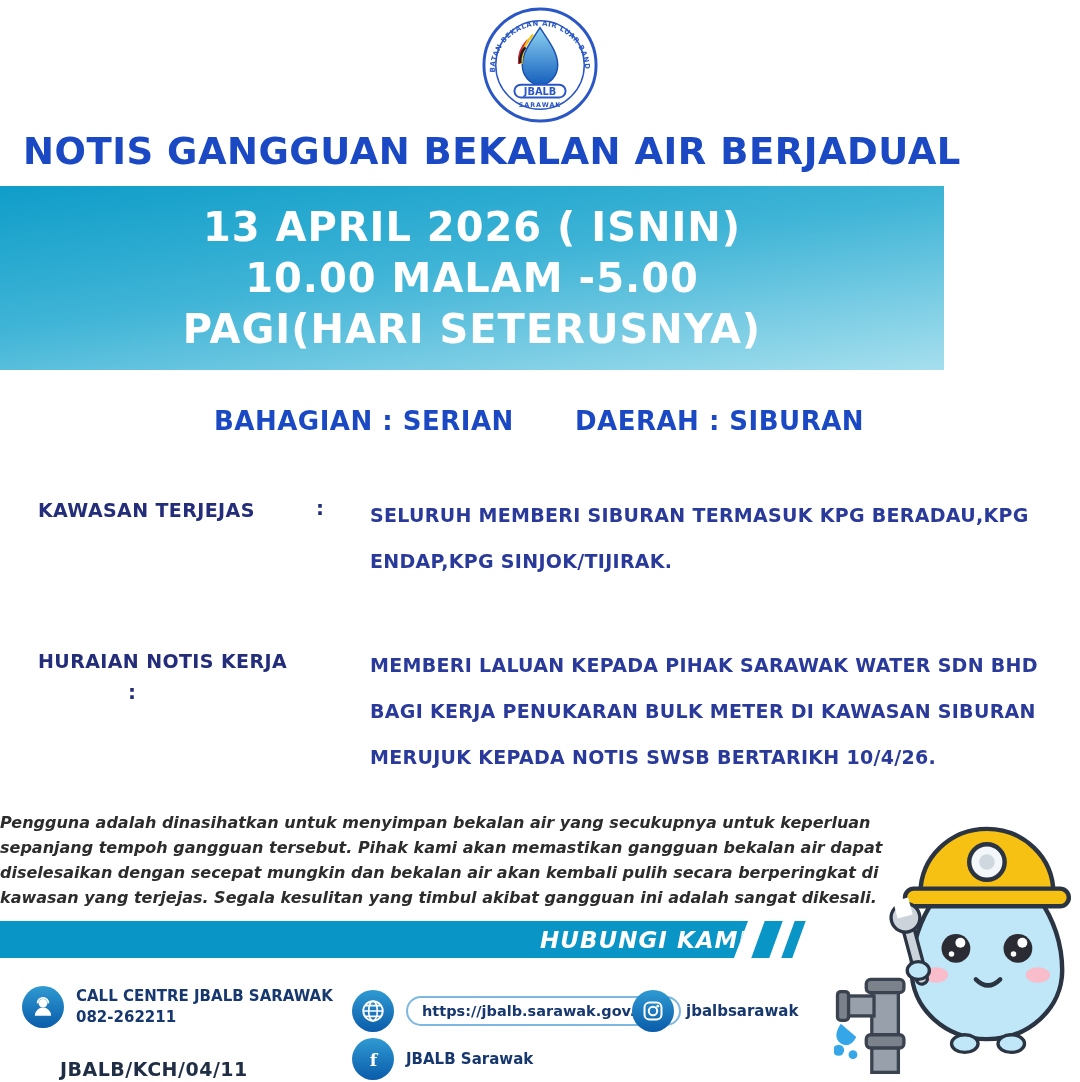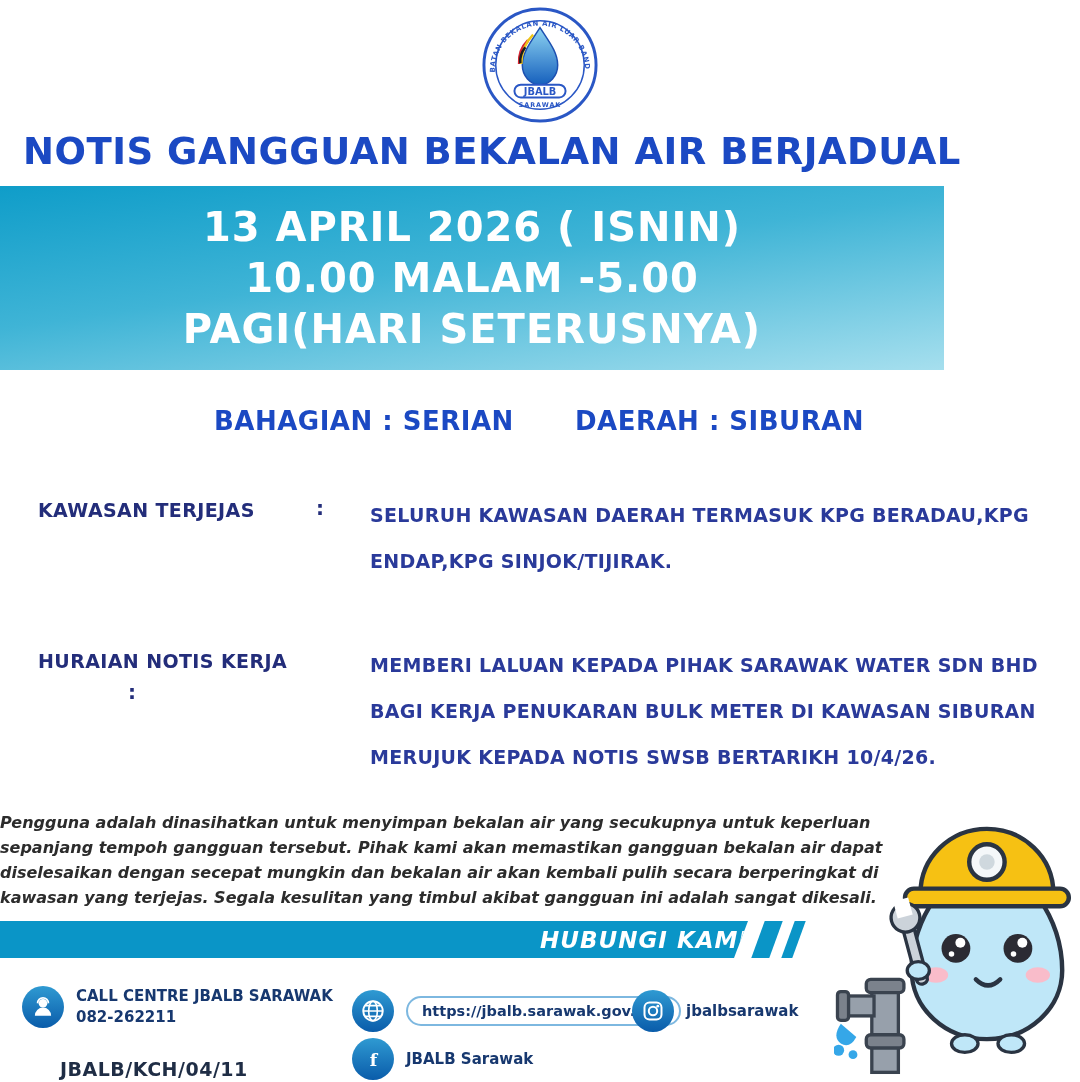--- a/index.html
+++ b/index.html
@@ -93,21 +93,21 @@
     <div class="bline">10.00 MALAM -5.00</div>
     <div class="bline">PAGI(HARI SETERUSNYA)</div>
   </div>
 
   <div class="bahagian">BAHAGIAN : SERIAN</div>
   <div class="daerah">DAERAH : SIBURAN</div>
 
   <div class="sec-label kw-label">KAWASAN TERJEJAS</div>
   <div class="kw-colon">:</div>
   <div class="kw-text">
-    <div class="body-line">SELURUH KAWASAN DAERAH TERMASUK KPG BERADAU,KPG</div>
+    <div class="body-line">SELURUH MEMBERI SIBURAN TERMASUK KPG BERADAU,KPG</div>
     <div class="body-line">ENDAP,KPG SINJOK/TIJIRAK.</div>
   </div>
 
   <div class="sec-label hn-label">HURAIAN NOTIS KERJA</div>
   <div class="hn-colon">:</div>
   <div class="hn-text">
     <div class="body-line">MEMBERI LALUAN KEPADA PIHAK SARAWAK WATER SDN BHD</div>
     <div class="body-line">BAGI KERJA PENUKARAN BULK METER DI KAWASAN SIBURAN</div>
     <div class="body-line">MERUJUK KEPADA NOTIS SWSB BERTARIKH 10/4/26.</div>
   </div>

